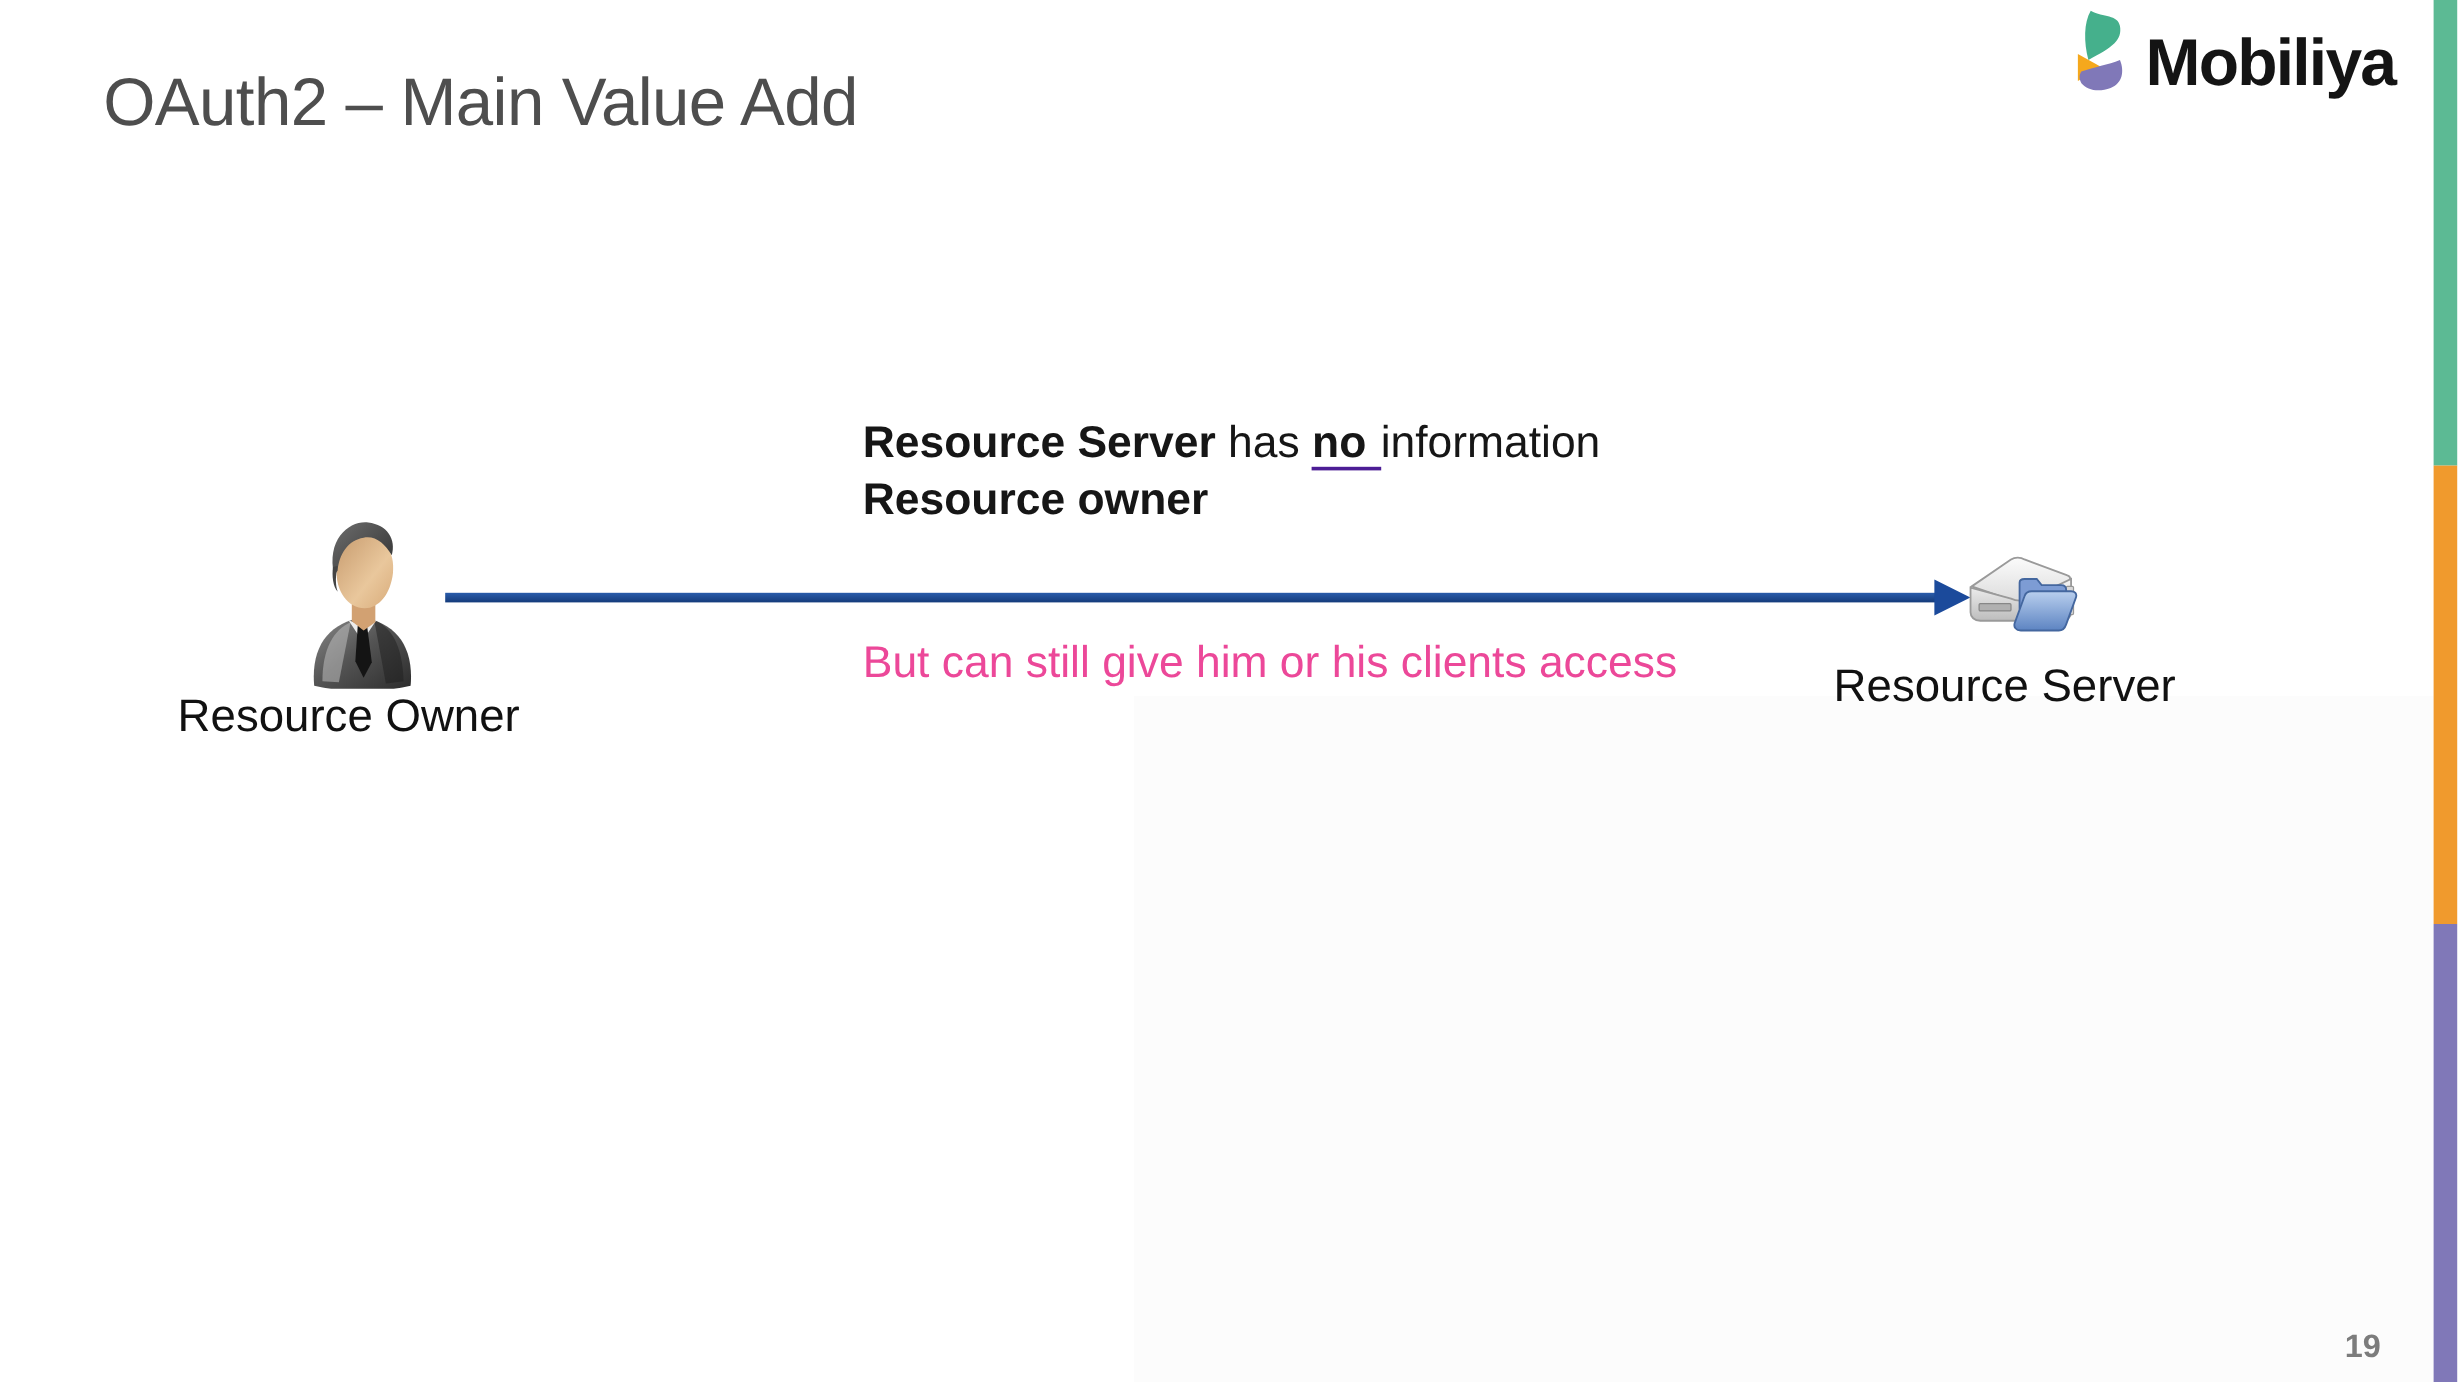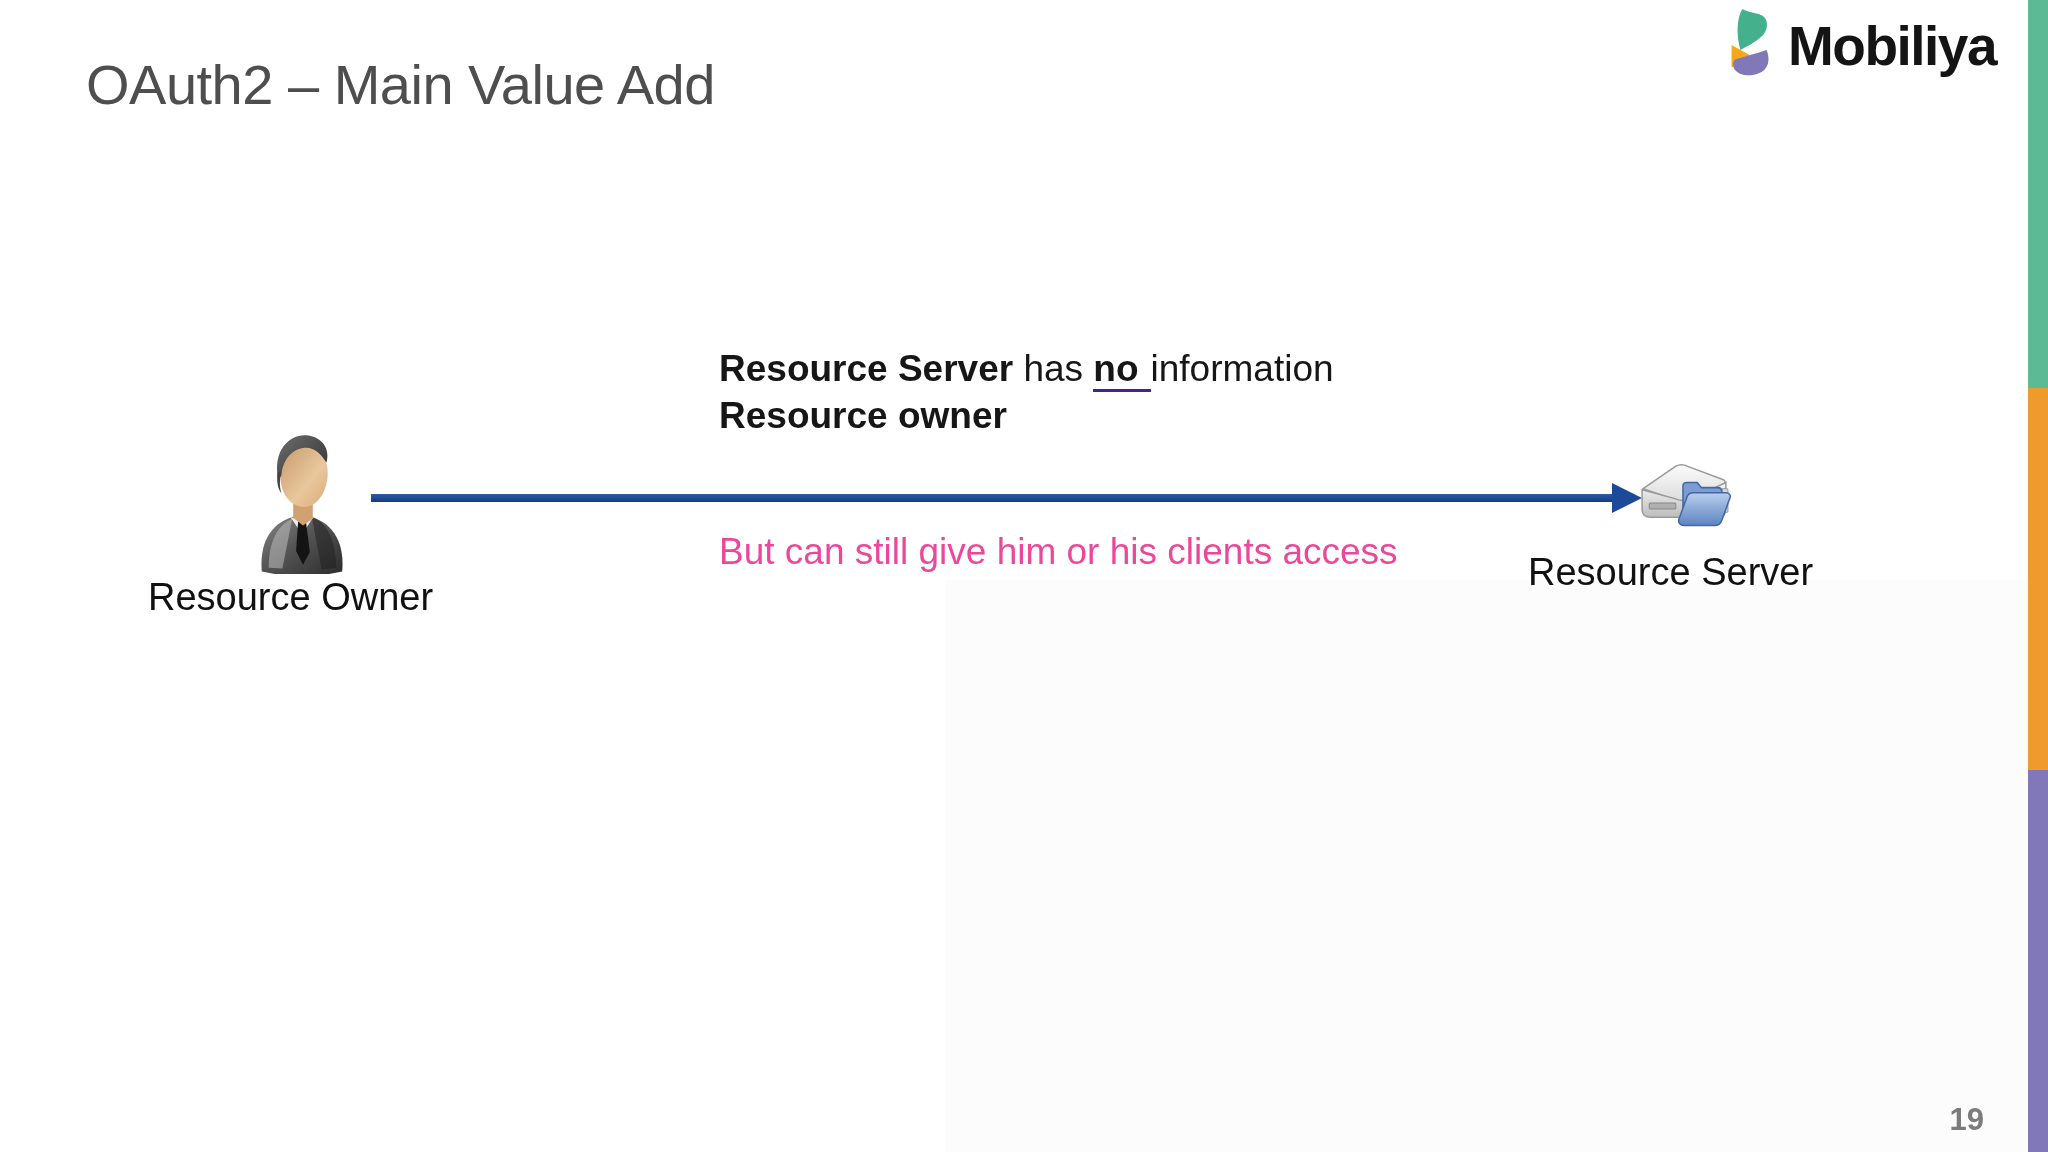--- a/index.html
+++ b/index.html
@@ -9,21 +9,21 @@
 
   .content-tint { position:absolute; left:945px; top:580px; width:1083px; height:572px; background:#fcfcfc; }
 
   .slide-title {
     position:absolute; left:86px; top:52px;
     font-size:56px; font-weight:400; letter-spacing:-0.5px;
     color:#4e4e4e;
   }
 
   
-  .logo { position:absolute; top:8px; right:52px; display:flex; align-items:center; gap:10px; }
+  .logo { position:absolute; top:8px; right:52px; display:flex; align-items:flex-end; gap:10px; }
   .logo-mark { width:50px; height:76px; }
   .logo-text { font-size:55px; font-weight:bold; color:#141414; letter-spacing:-1.5px; }
 
   
   .note {
     position:absolute; left:719px; top:345px; width:780px;
     font-size:37px; line-height:47px; color:#161616;
   }
   .note .b { font-weight:bold; }
   .note .u { font-weight:bold; border-bottom:3px solid #4c1d95; padding-right:12px; }
@@ -43,21 +43,21 @@
     border-top:15px solid transparent;
     border-bottom:15px solid transparent;
   }
 
   
   .person-icon { position:absolute; left:253px; top:428px; width:98px; height:146px; }
   .owner-label { position:absolute; left:148px; top:576px; font-size:38px; color:#111; }
   .server-icon { position:absolute; left:1634px; top:458px; width:100px; height:94px; }
   .server-label { position:absolute; left:1528px; top:551px; font-size:38px; color:#111; }
 
-  .page-number { position:absolute; right:64px; bottom:14px; font-size:31px; font-weight:bold; color:#7c7c7c; }
+  .page-number { position:absolute; right:64px; bottom:14px; font-size:27px; font-weight:bold; color:#7c7c7c; }
 
   
   .edge-bars { position:absolute; right:0; top:0; width:20px; height:1152px; display:flex; flex-direction:column; }
   .edge-bars div { width:100%; }
   .bar-teal { height:388px; }
   .bar-orange { height:382px; }
   .bar-purple { height:382px; }
 </style>
 </head>
 <body>

